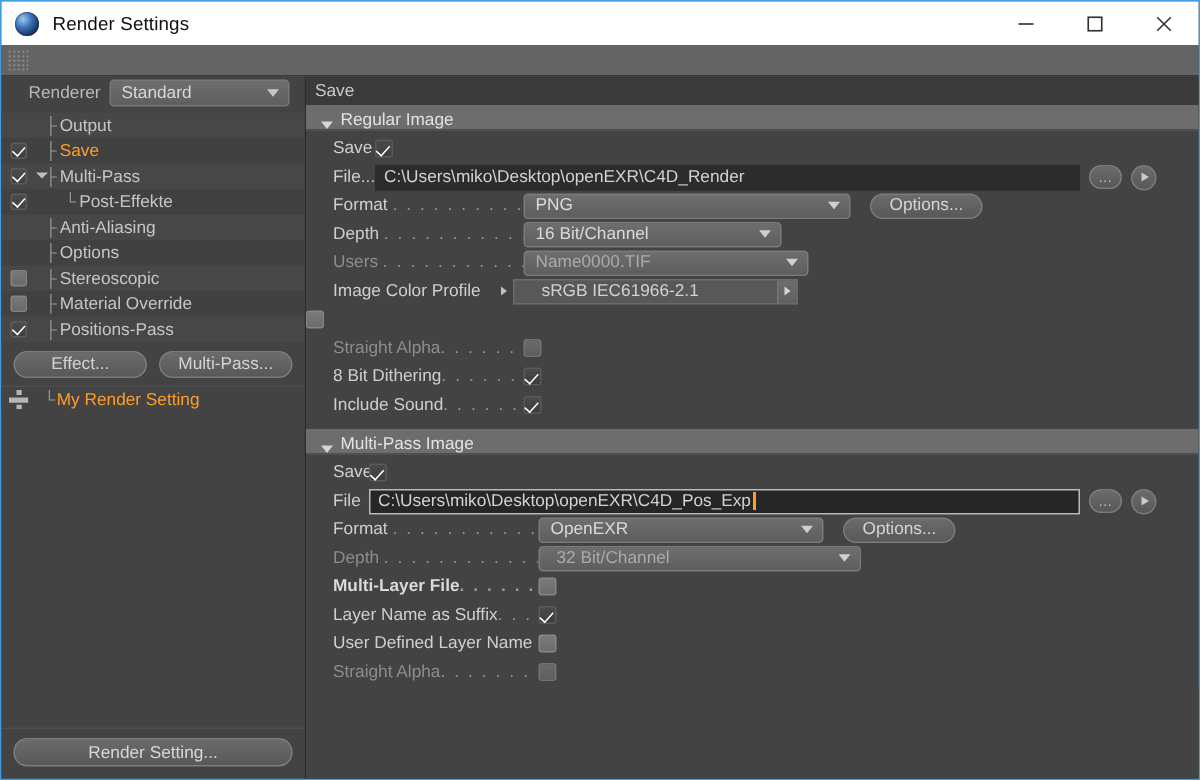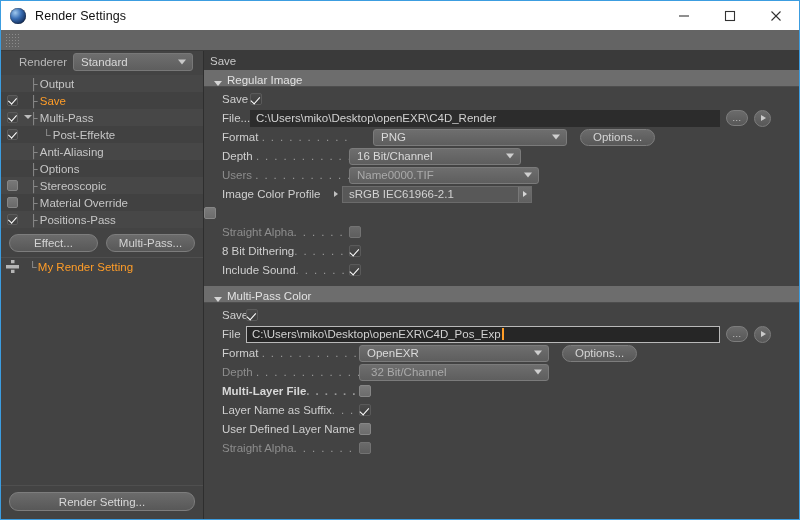--- a/index.html
+++ b/index.html
@@ -242,21 +242,21 @@
   .fcheck.empty { background: linear-gradient(#7a7a7a, #6c6c6c); border-color: #868686; }
   .fcheck.empty.dis { background: linear-gradient(#6a6a6a, #5e5e5e); border-color: #737373; }
   .fcheck.on::after {
     content: ""; position: absolute; left: 2px; top: 0.5px;
     width: 4px; height: 7.5px; border: solid #ffffff;
     border-width: 0 1.9px 1.9px 0; transform: rotate(42deg);
   }
   .prof-field {
     position: relative; height: 17px; background: #585858;
     border: 1px solid #6b6b6b; display: flex; align-items: center;
-    padding-left: 6px; font-size: 11.5px; color: #d2d2d2;
+    padding-left: 18px; font-size: 11.5px; color: #d2d2d2;
   }
   .prof-field .arrow-box {
     position: absolute; right: 0; top: 0; bottom: 0; width: 13px;
     background: linear-gradient(#6e6e6e,#606060); border-left: 1px solid #787878;
     display: flex; align-items: center; justify-content: center;
   }
   .prof-field .arrow-box i {
     width: 0; height: 0; border-top: 3px solid transparent;
     border-bottom: 3px solid transparent; border-left: 4px solid #d5d5d5;
   }
@@ -411,21 +411,21 @@
           <div class="round-btn" style="margin-left:6px;">
               <i></i>
             </div>
         </div>
 
         <div class="frow">
           <div class="flabel w-lab">
             <span>Format</span>
             <span class="dots">. . . . . . . . . . . .</span>
           </div>
-          <div class="sel-dd" style="width:194px;margin-left:24px;">
+          <div class="sel-dd" style="width:218px;">
             <span>PNG</span>
             <span class="caret"></span>
           </div>
           <div class="pill" style="margin-left:13px;">Options...</div>
         </div>
 
         <div class="frow">
           <div class="flabel w-lab">
             <span>Depth</span>
             <span class="dots">. . . . . . . . . . . . .</span>
@@ -472,21 +472,21 @@
             </div>
             <div class="frow">
               <div class="flabel" style="width: 145px;"><span>Include Sound</span><span class="dots">. . . . . .</span></div>
               <div class="fcheck on"></div>
             </div>
           </div>
       </div>
 
       <div class="group-head" style="margin-top:6px;">
         <span class="tw-open"></span>
-        <span>Multi-Pass Color</span>
+        <span>Multi-Pass Image</span>
       </div>
       <div class="grp-body">
 
         <div class="frow">
           <div class="flabel" style="width:42px;padding-left:18px;">Save</div>
           <div class="fcheck on"></div>
         </div>
 
         <div class="frow">
           <div class="flabel" style="width:42px;padding-left:18px;">File</div>
@@ -510,21 +510,21 @@
             <span class="caret"></span>
           </div>
           <div class="pill" style="margin-left:13px;">Options...</div>
         </div>
 
         <div class="frow">
           <div class="flabel w-lab2 dim">
             <span>Depth</span>
             <span class="dots">. . . . . . . . . . . . . .</span>
           </div>
-          <div class="sel-dd dim" style="width:190px;padding-left:11px;">
+          <div class="sel-dd dim" style="width:215px;padding-left:11px;">
             <span>32 Bit/Channel</span>
             <span class="caret"></span>
           </div>
         </div>
 
         <div id="multipass-checks">
             <div class="frow">
               <div class="flabel bold" style="width: 155px;"><span>Multi-Layer File</span><span class="dots">. . . . . . . .</span></div>
               <div class="fcheck empty"></div>
             </div>

